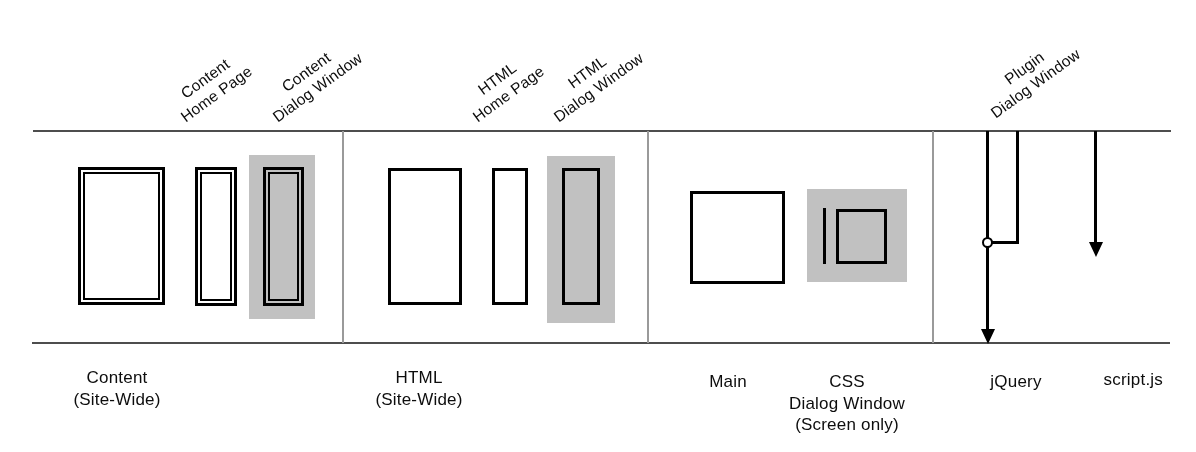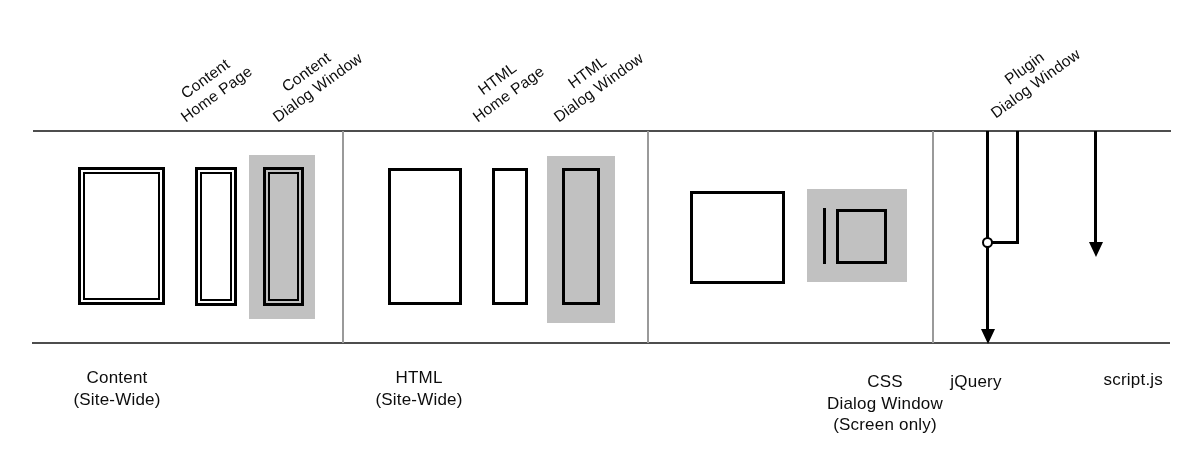--- a/index.html
+++ b/index.html
@@ -85,19 +85,20 @@
   <div class="vline" style="left:1016px;top:131px;height:113px;"></div>
   <div class="hline" style="left:991px;top:241px;width:27px;"></div>
   <div class="junction" style="left:982px;top:237px;"></div>
   <div class="vline" style="left:1094px;top:131px;height:112px;"></div>
   <div class="arrowhead" style="left:1089px;top:242px;"></div>
 
   <div class="caption" style="left:37px;top:367px;width:160px;">Content
 (Site-Wide)</div>
   <div class="caption" style="left:339px;top:367px;width:160px;">HTML
 (Site-Wide)</div>
-  <div class="caption" style="left:795px;top:371px;width:180px;">CSS
+  <div class="caption" style="left:668px;top:371px;width:120px;">Main</div>
+  <div class="caption" style="left:757px;top:371px;width:180px;">CSS
 Dialog Window
 (Screen only)</div>
-  <div class="caption" style="left:916px;top:371px;width:120px;">jQuery</div>
+  <div class="caption" style="left:956px;top:371px;width:120px;">jQuery</div>
   <div class="caption" style="left:1043px;top:369px;width:120px;text-align:right;">script.js</div>
 
 </div>
 
 </body></html>

